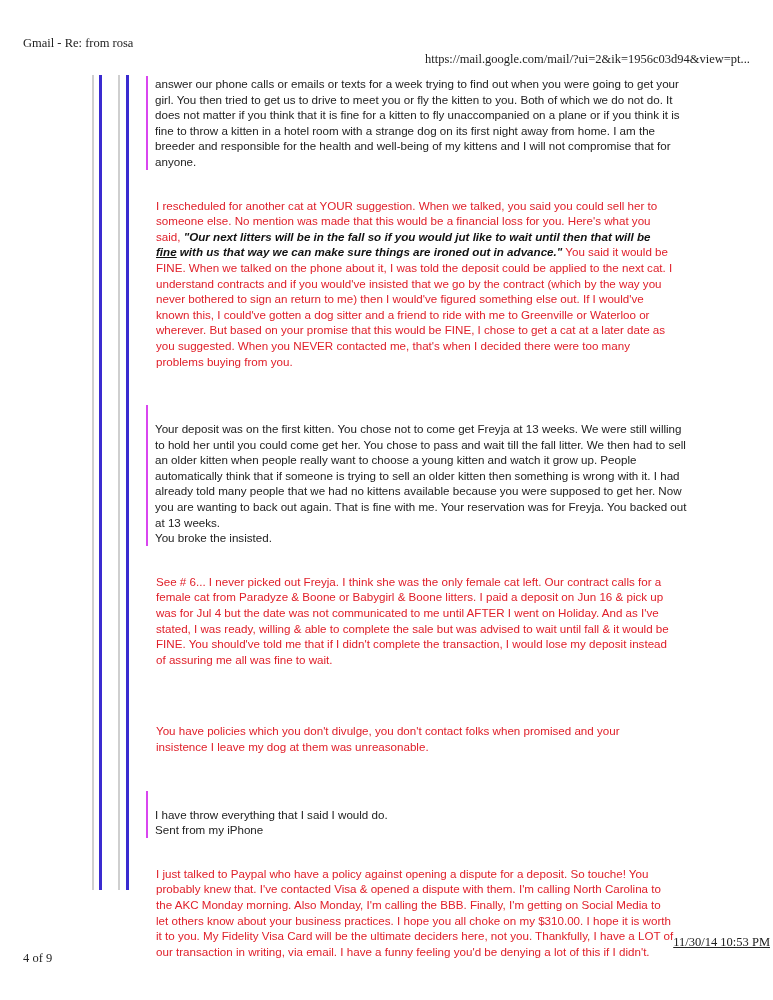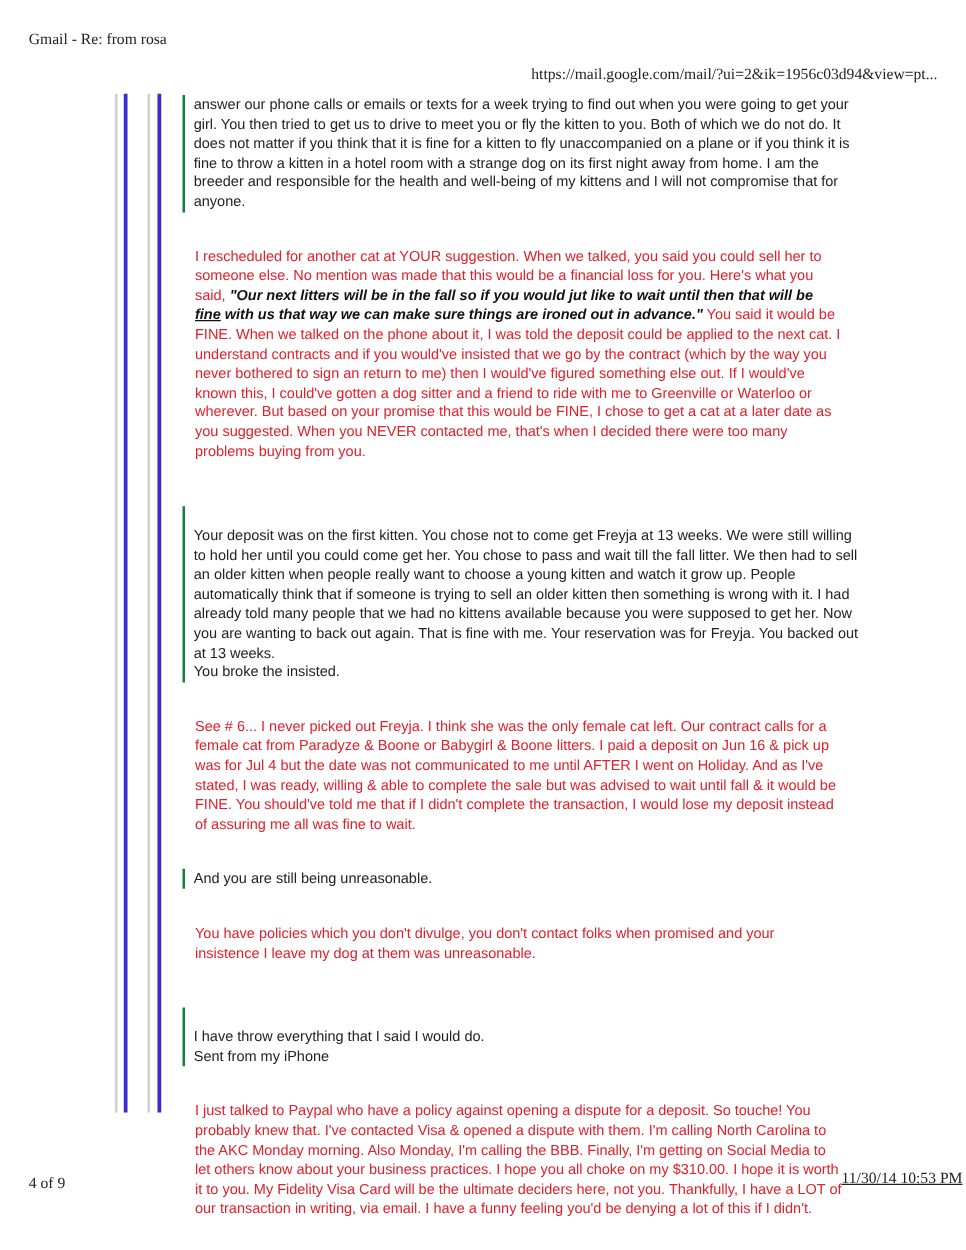--- a/index.html
+++ b/index.html
@@ -20,21 +20,21 @@
       width: 773px;
       font-family: "Liberation Serif", serif;
       font-size: 12.5px;
       color: #222;
     }
     .print-header { top: 20px; height: 18px; }
     .print-footer { top: 935px; height: 18px; padding-left: 12px; }
     .print-header .left, .print-footer .left {
       position: absolute;
       left: 23px;
-      top: 4px;
+      top: 16px;
     }
     .print-header .right {
       position: absolute;
       left: 425px;
       top: 0;
       white-space: nowrap;
       margin-top: 32px;
     }
     .print-footer .right {
       position: absolute;
@@ -57,21 +57,21 @@
 
     .content {
       position: absolute;
       left: 140px;
       top: 76px;
       width: 550px;
       font-size: 11.6px;
       line-height: 15.6px;
     }
     .quote {
-      border-left: 2px solid #15803d;
+      border-left: 2px solid #d946ef;
       padding-left: 7px;
       color: #222222;
       margin-left: 6px;
     }
     .reply {
       color: #e0202a;
       margin: 16px;
     }
     .bold-quote {
       color: #111111;
@@ -113,23 +113,20 @@
     <p class="p">Your deposit was on the first kitten. You chose not to come get Freyja at 13 weeks. We were still willing to hold her until you could come get her. You chose to pass and wait till the fall litter. We then had to sell an older kitten when people really want to choose a young kitten and watch it grow up. People automatically think that if someone is trying to sell an older kitten then something is wrong with it. I had already told many people that we had no kittens available because you were supposed to get her. Now you are wanting to back out again. That is fine with me. Your reservation was for Freyja. You backed out at 13 weeks.</p>
     <p class="p">You broke the insisted.</p>
   </div>
 
   <div class="gap-12"></div>
 
   <p class="reply">See # 6...  I never picked out Freyja.  I think she was the only female cat left.  Our contract calls for a female cat from Paradyze &amp; Boone or Babygirl &amp; Boone litters.  I paid a deposit on Jun 16 &amp; pick up was for Jul 4 but the date was not communicated to me until AFTER I went on Holiday.  And as I've stated, I was ready, willing &amp; able to complete the sale but was advised to wait until fall &amp; it would be FINE.  You should've told me that if I didn't complete the transaction, I would lose my deposit instead of assuring me all was fine to wait.</p>
 
   <div class="gap-12"></div>
 
-  <div class="quote">
-    <p class="p">And you are still being unreasonable.</p>
-  </div>
 
   <div class="gap-12"></div>
 
   <p class="reply">You have policies which you don't divulge, you don't contact folks when promised and your insistence I leave my dog at them was unreasonable.</p>
 
   <div class="gap-20"></div>
 
   <div class="quote quote-pad-top">
     <p class="p">I have throw everything that I said I would do.</p>
     <p class="p">Sent from my iPhone</p>

